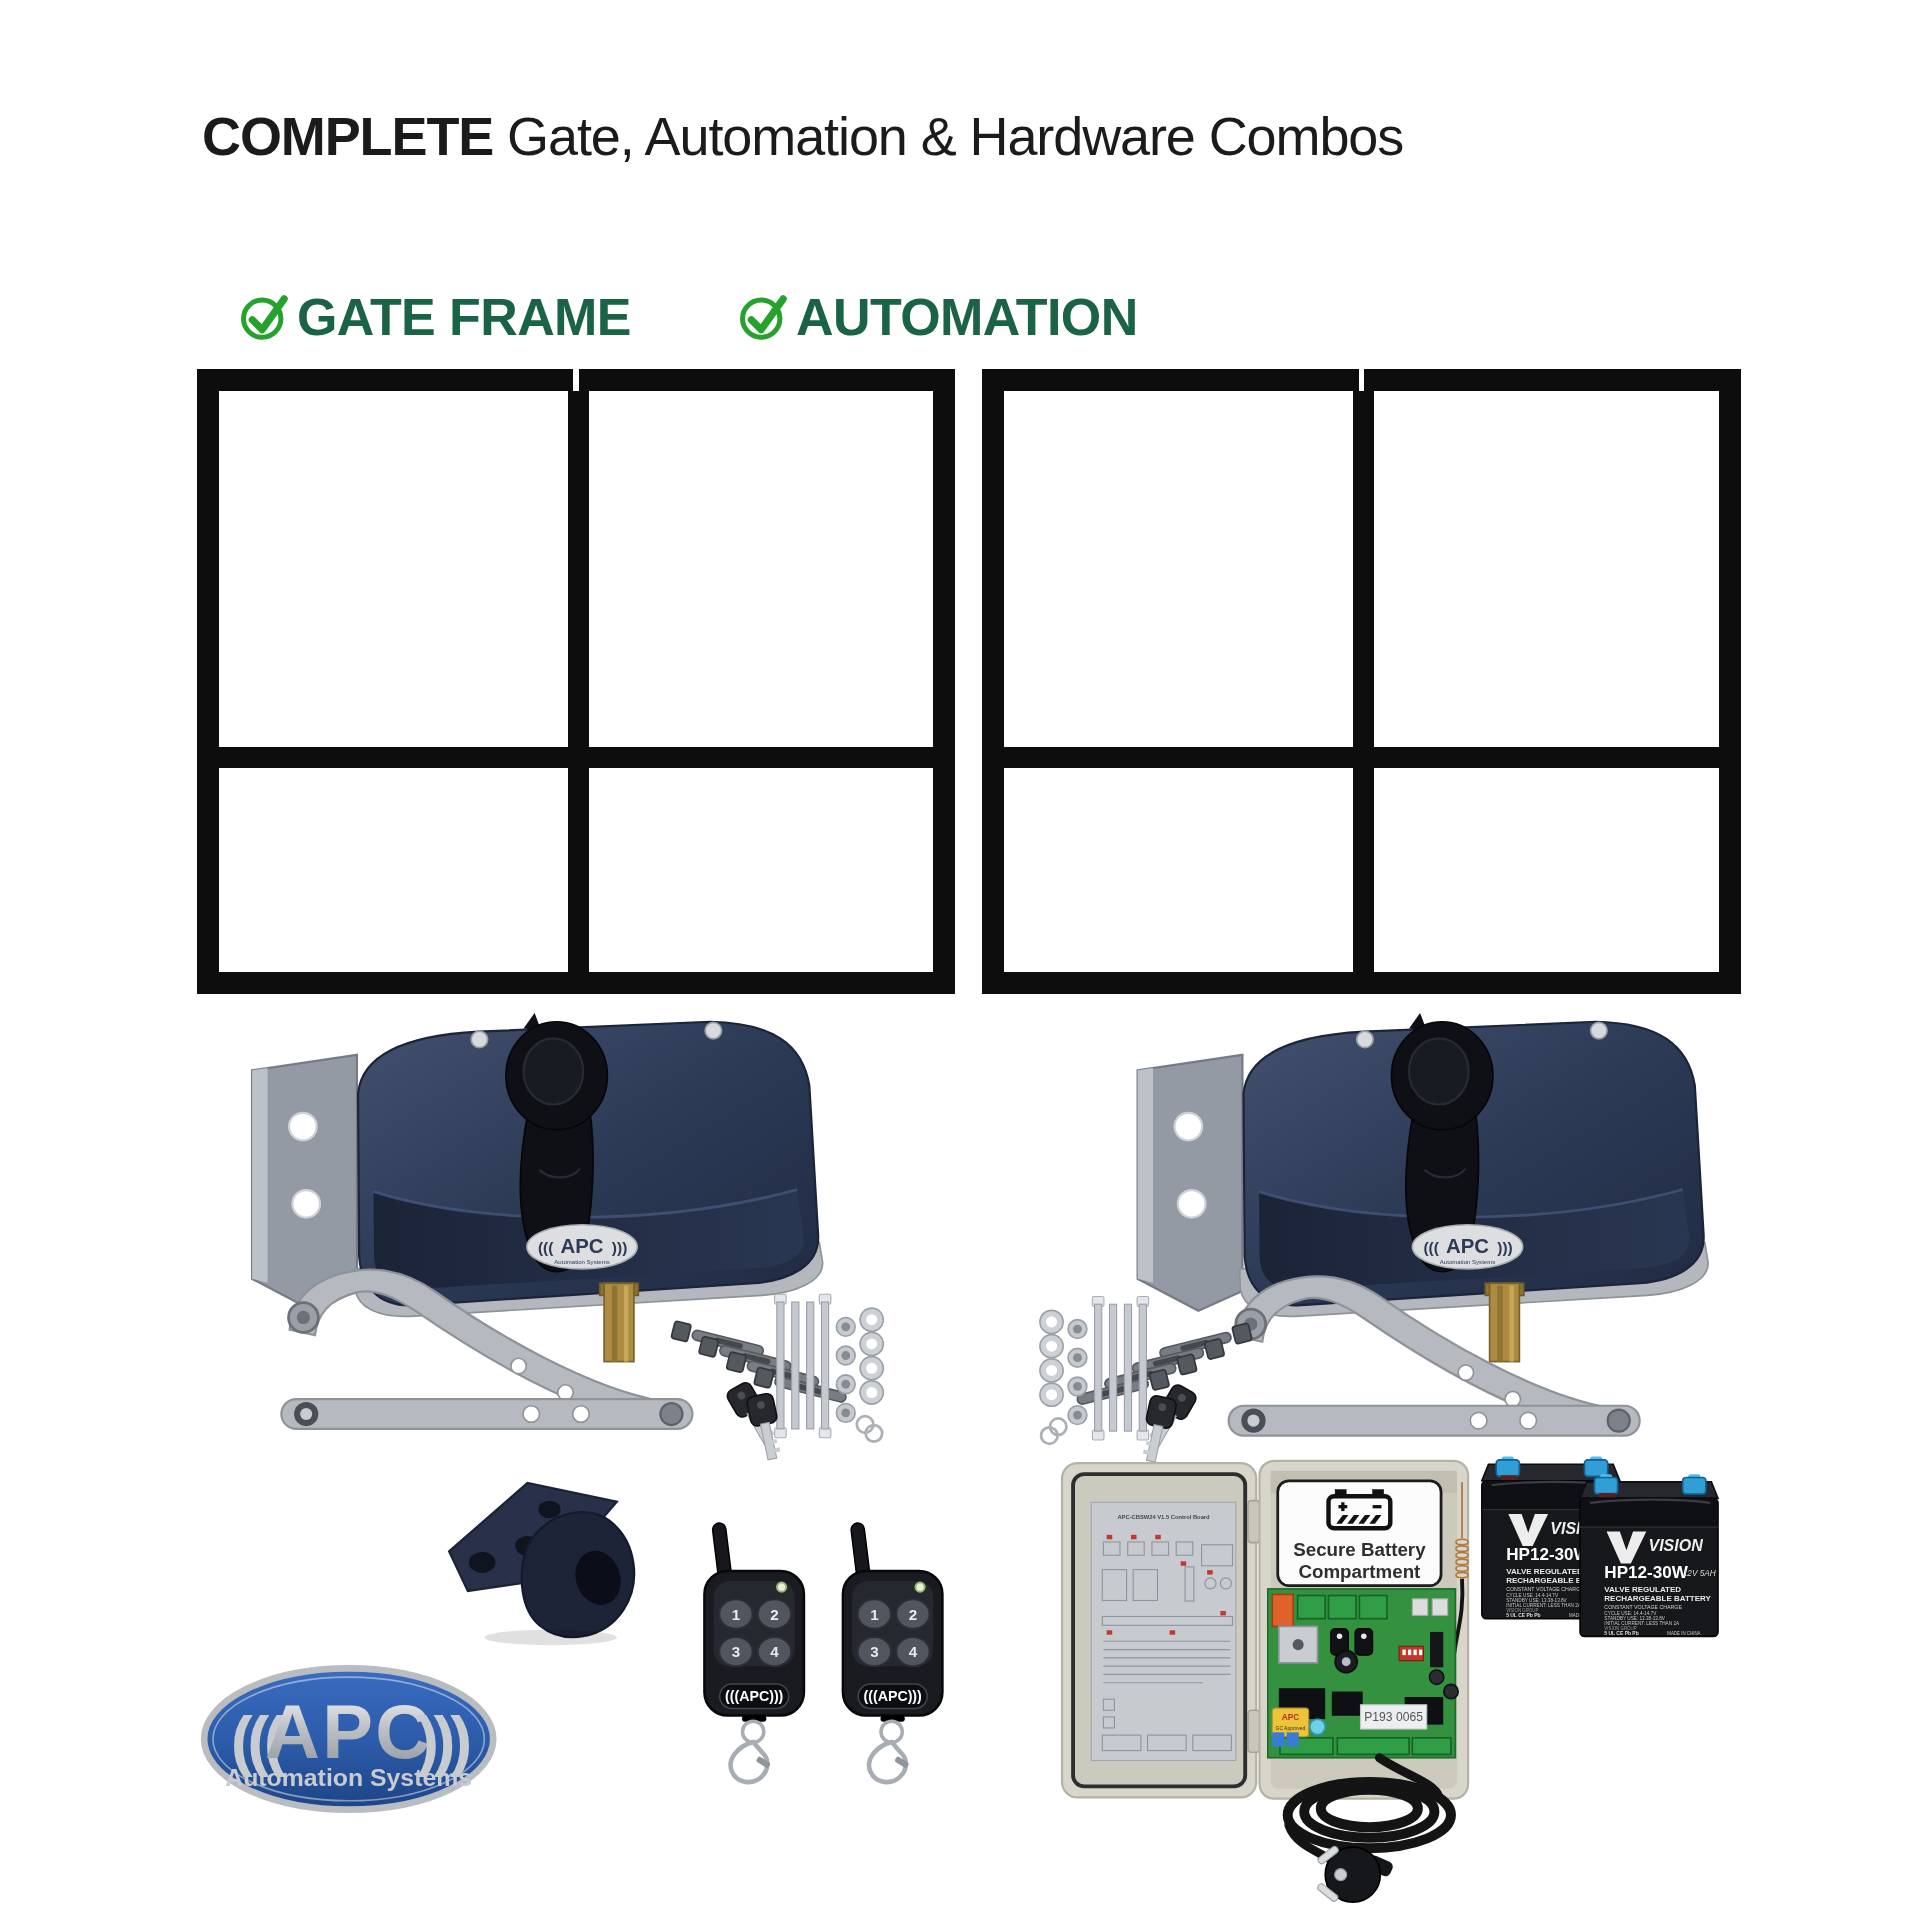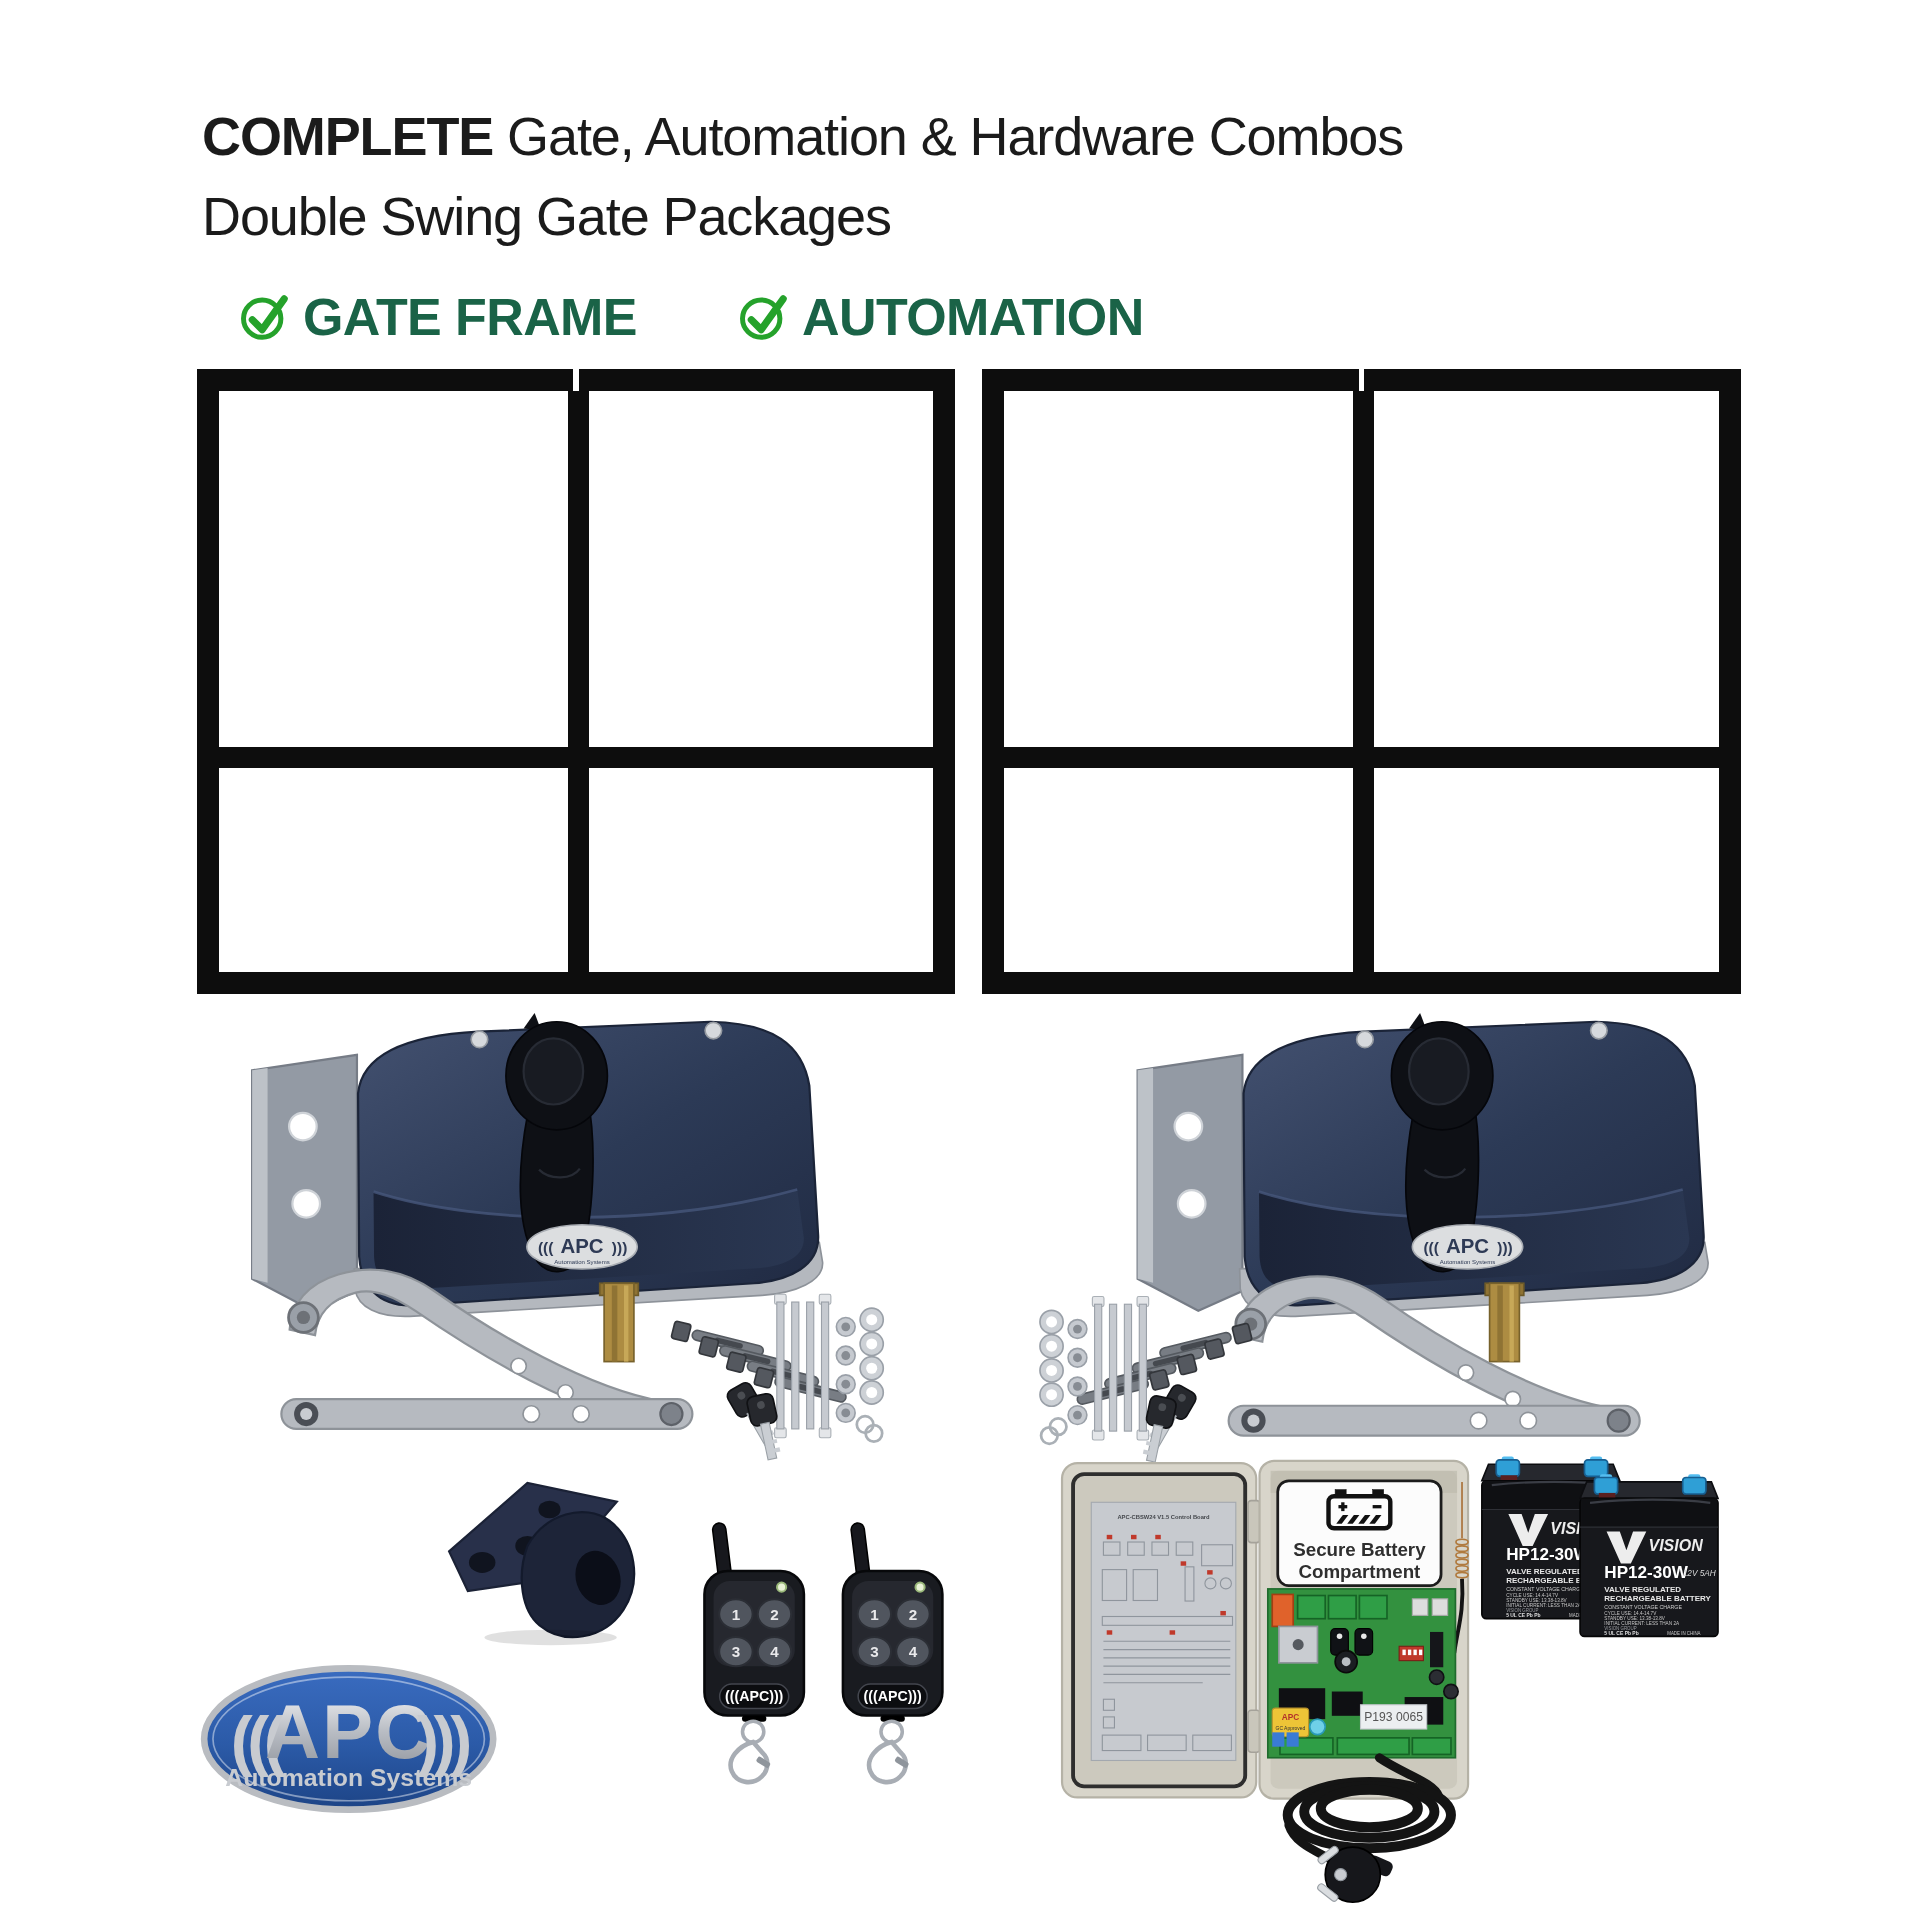--- a/index.html
+++ b/index.html
@@ -1,38 +1,37 @@
 <!DOCTYPE html>
 <html style="font-size:8.8px"><head>
 <meta charset="utf-8">
 <style>
   html,body{margin:0;padding:0;background:#fff;}
   #canvas{position:relative;width:1926px;height:1926px;background:#ffffff;overflow:hidden;
           font-family:"Liberation Sans",sans-serif;}
   .abs{position:absolute;}
   .title-line{left:202px;color:#1b1b1b;font-size:54px;letter-spacing:-1.1px;white-space:nowrap;text-align:right;}
   .tbold{font-weight:800;}
-  .feature{top:287px;display:flex;align-items:center;gap:10px;}
+  .feature{top:287px;display:flex;align-items:center;gap:4px;}
   .feature .flabel{font-size:52px;font-weight:800;color:#1a6347;letter-spacing:-0.6px;white-space:nowrap;}
   .gate-frame{top:369px;height:625px;background:#fff;border:22px solid #0d0d0d;box-sizing:border-box;}
   .gf-inner{position:absolute;left:0;top:0;right:0;bottom:0;}
   .mullion-v{position:absolute;top:0;bottom:0;width:21px;left:calc(50.3% - 10.5px);background:#0d0d0d;}
   .mullion-h{position:absolute;left:0;right:0;height:21px;top:calc(63% - 10.5px);background:#0d0d0d;}
   .seam{position:absolute;top:-22px;left:calc(50% - 2.8px);width:5.5px;height:22px;background:#ffffff;}
   svg text{font-family:"Liberation Sans","DejaVu Sans",sans-serif;}
 </style>
 </head>
 <body>
 
 <div id="canvas">
 
   <div class="abs title-line" style="top:105px">
     <span class="tbold">COMPLETE</span><span> Gate, Automation &amp; Hardware Combos</span>
   </div>
-  <div class="abs title-line" style="top:185px">Double Swing Gate Packages</div>
 
   <div class="abs feature" style="left:238px">
     <svg width="55" height="55" viewBox="0 0 100 100">
       <circle cx="44" cy="52" r="34" fill="#ffffff" stroke="#25a22b" stroke-width="9"></circle>
       <path d="M26,54 L44,72 L84,16" fill="none" stroke="#25a22b" stroke-width="13" stroke-linecap="round" stroke-linejoin="round"></path>
     </svg>
     <span class="flabel">GATE FRAME</span>
   </div>
   <div class="abs feature" style="left:737px">
     <svg width="55" height="55" viewBox="0 0 100 100">

